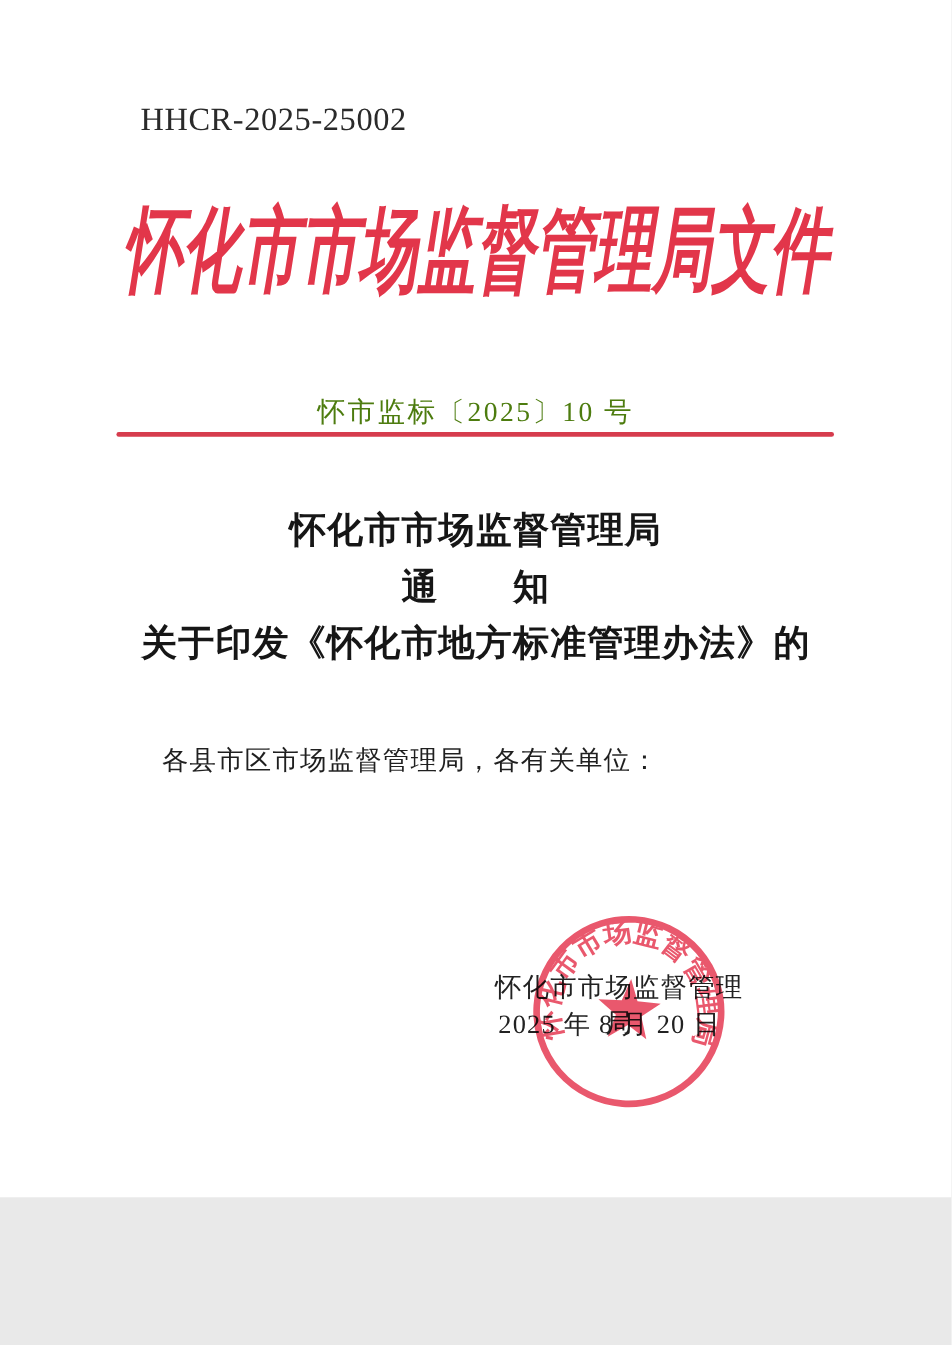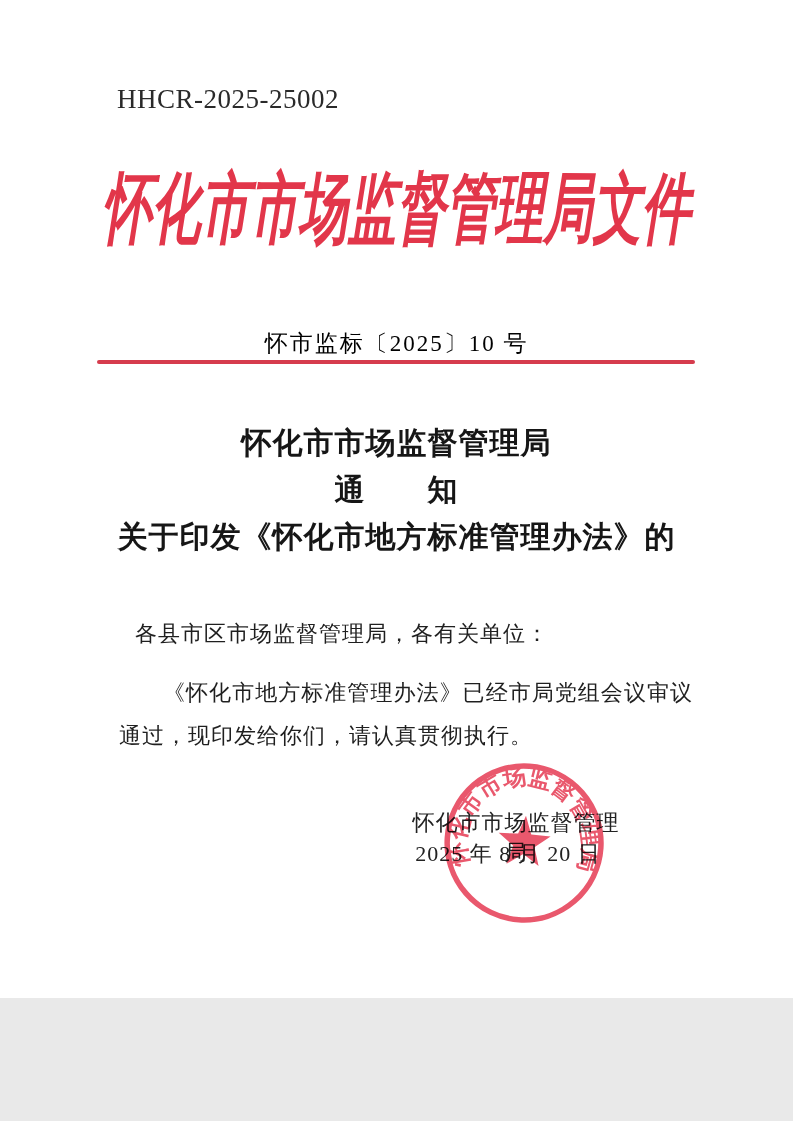--- a/index.html
+++ b/index.html
@@ -44,21 +44,21 @@
   }
 
   .doc-number {
     position: absolute;
     left: 0;
     top: 328px;
     width: 793px;
     text-align: center;
     font-size: 23px;
     letter-spacing: 2px;
-    color: #000000;
+    color: #4d7c0f;
   }
 
   .red-line {
     position: absolute;
     left: 97px;
     top: 360px;
     width: 598px;
     height: 4px;
     border-radius: 2px;
   }
@@ -149,21 +149,20 @@
   <div class="red-line" style="background:#d63c4d"></div>
 
   <div class="doc-title">
     <div>怀化市市场监督管理局</div>
     <div>通　　知</div>
     <div>关于印发《怀化市地方标准管理办法》的</div>
   </div>
 
   <div class="body-text">
     <p class="salutation">各县市区市场监督管理局，各有关单位：</p>
-    <p class="para">《怀化市地方标准管理办法》已经市局党组会议审议通过，现印发给你们，请认真贯彻执行。</p>
   </div>
 
   <div class="signature-org">怀化市市场监督管理局</div>
 
   <div class="signature-date">2025 年 8 月 20 日</div>
 
   <svg class="seal" viewBox="0 0 170 170" xmlns="http://www.w3.org/2000/svg">
     <defs>
       <path id="sealArc" d="M 32.4 108.5 A 58 58 0 1 1 137.6 108.5" fill="none"></path>
     </defs>

